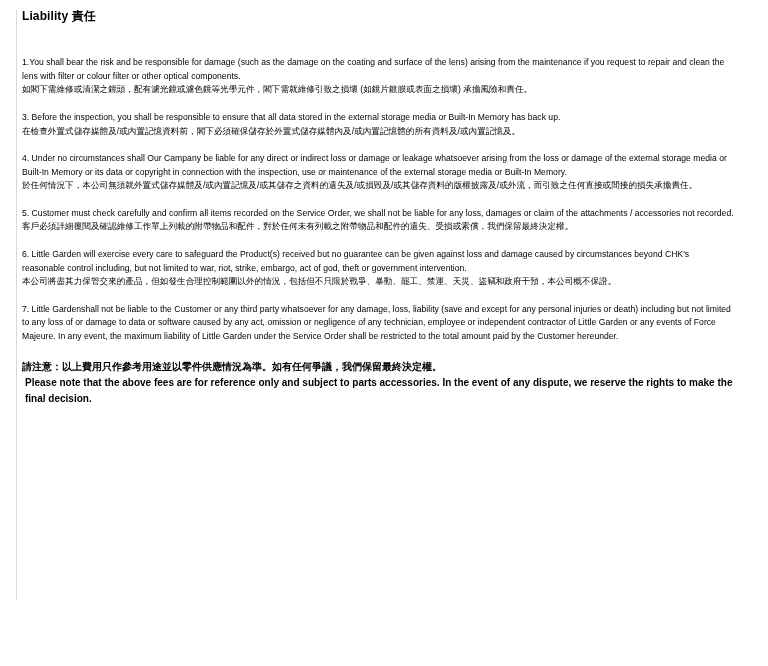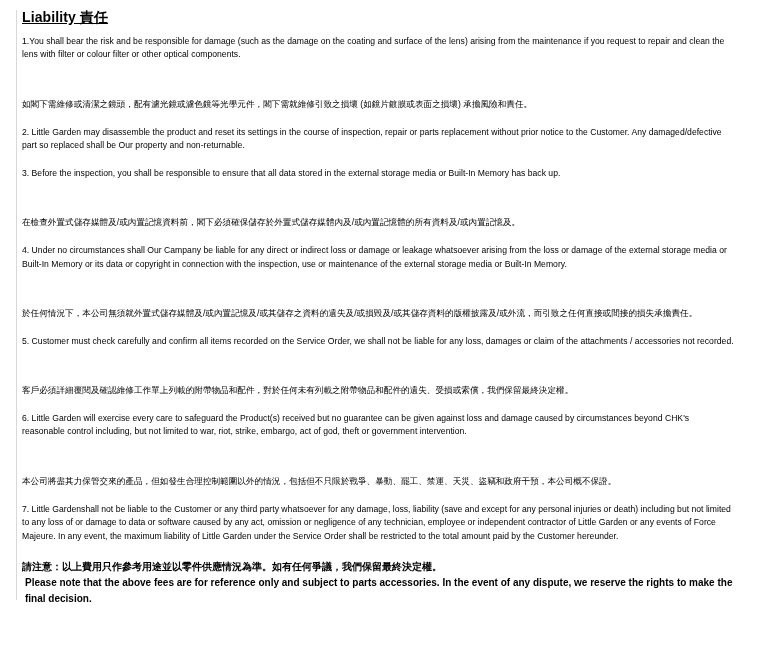--- a/index.html
+++ b/index.html
@@ -29,38 +29,36 @@
     height: 590px;
     background: #d8d8d8;
   }
   .content {
     position: absolute;
     left: 22px;
     top: 8px;
     width: 712px;
   }
   .doc-title {
-    font-size: 14px;
+    font-size: 12px;
     font-weight: bold;
     line-height: 1.35;
-    margin: 0 0 8px 0;
+    margin: 0 0 32px 0;
     letter-spacing: 0.1px;
-    text-decoration: underline;
   }
   .para {
     font-size: 8.6px;
     font-weight: normal;
     line-height: 1.58;
     margin: 0 0 11px 0;
     letter-spacing: 0.02px;
     text-align: left;
   }
   .para .cjk {
     display: block;
-    margin-top: 36px;
   }
   .note {
     font-size: 10px;
     font-weight: bold;
     line-height: 1.58;
     margin: 16px 0 0 0;
   }
   .note .line2 {
     display: block;
     padding-left: 3px;
@@ -77,21 +75,20 @@
   <div class="content">
 
     <div class="doc-title">Liability 責任</div>
 
     <p class="para">
       <span>1.You shall bear the risk and be responsible for damage (such as the damage on the coating and surface of the lens) arising from the maintenance if you request to repair and clean the lens with filter or colour filter or other optical components.</span>
       <span class="cjk">如閣下需維修或清潔之鏡頭，配有濾光鏡或濾色鏡等光學元件，閣下需就維修引致之損壞 (如鏡片鍍膜或表面之損壞) 承擔風險和責任。</span>
     </p>
 
     <p class="para spacer-top">
-      <span>2. Little Garden may disassemble the product and reset its settings in the course of inspection, repair or parts replacement without prior notice to the Customer. Any damaged/defective part so replaced shall be Our property and non-returnable.</span>
     </p>
 
     <p class="para spacer-top">
       <span>3. Before the inspection, you shall be responsible to ensure that all data stored in the external storage media or Built-In Memory has back up.</span>
       <span class="cjk">在檢查外置式儲存媒體及/或內置記憶資料前，閣下必須確保儲存於外置式儲存媒體內及/或內置記憶體的所有資料及/或內置記憶及。</span>
     </p>
 
     <p class="para spacer-top">
       <span>4. Under no circumstances shall Our Campany be liable for any direct or indirect loss or damage or leakage whatsoever arising from the loss or damage of the external storage media or Built-In Memory or its data or copyright in connection with the inspection, use or maintenance of the external storage media or Built-In Memory.</span>
       <span class="cjk">於任何情況下，本公司無須就外置式儲存媒體及/或內置記憶及/或其儲存之資料的遺失及/或損毀及/或其儲存資料的版權披露及/或外流，而引致之任何直接或間接的損失承擔責任。</span>

